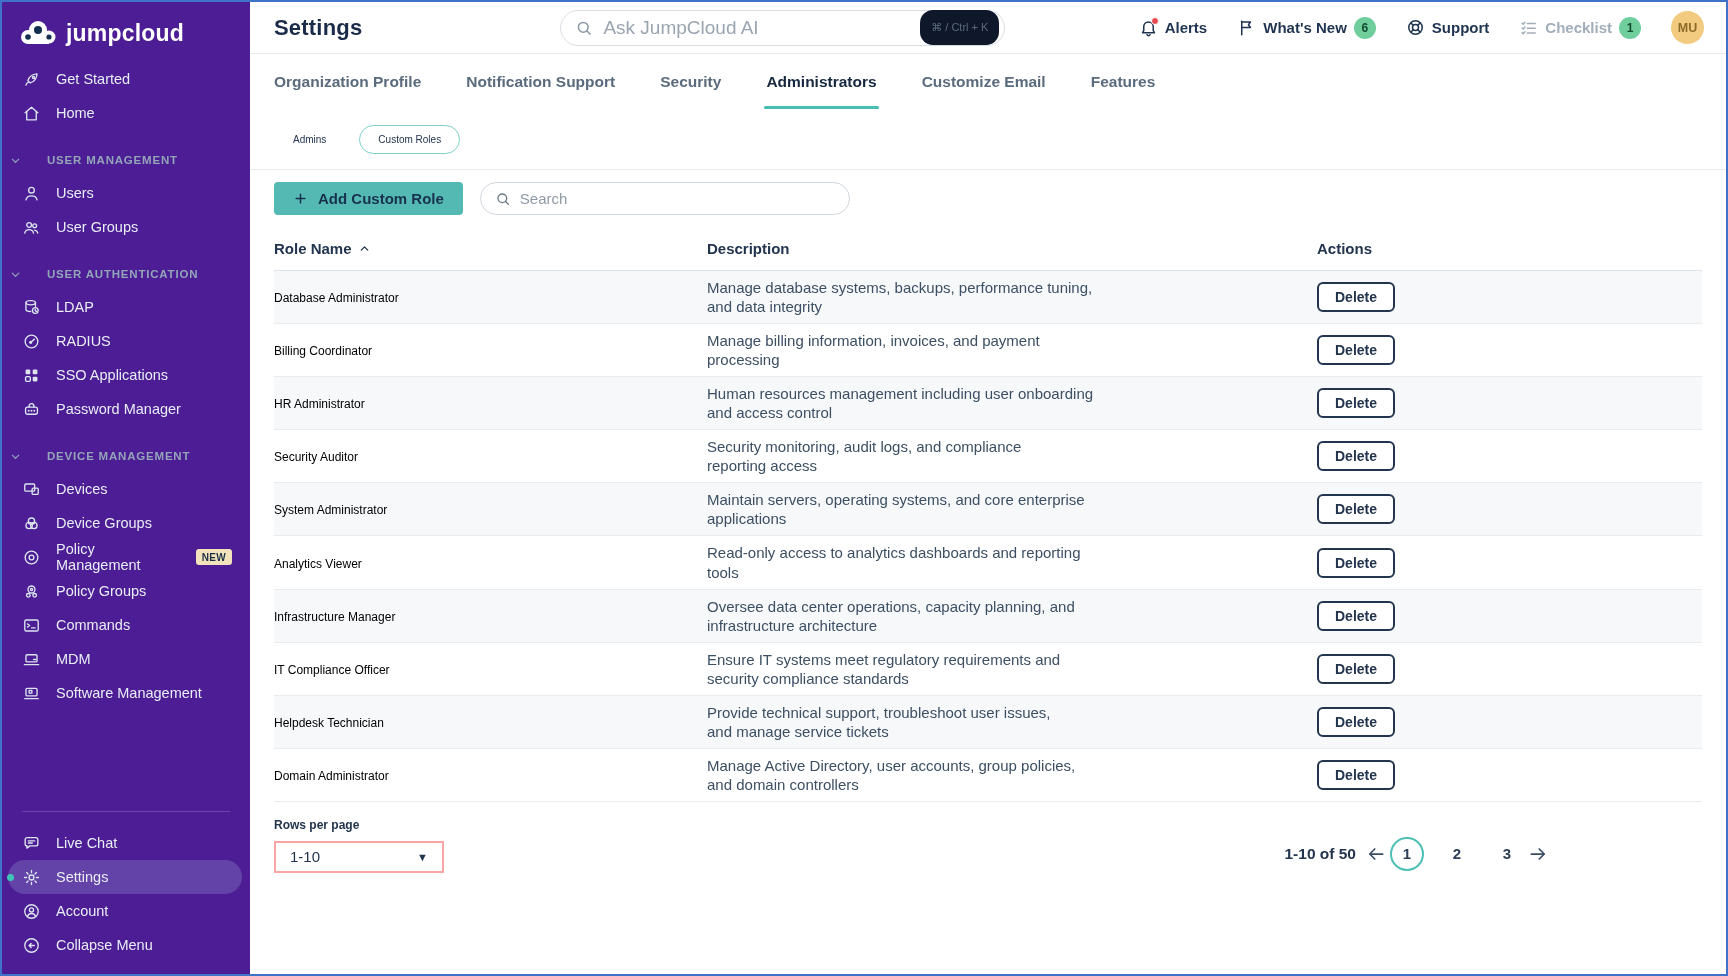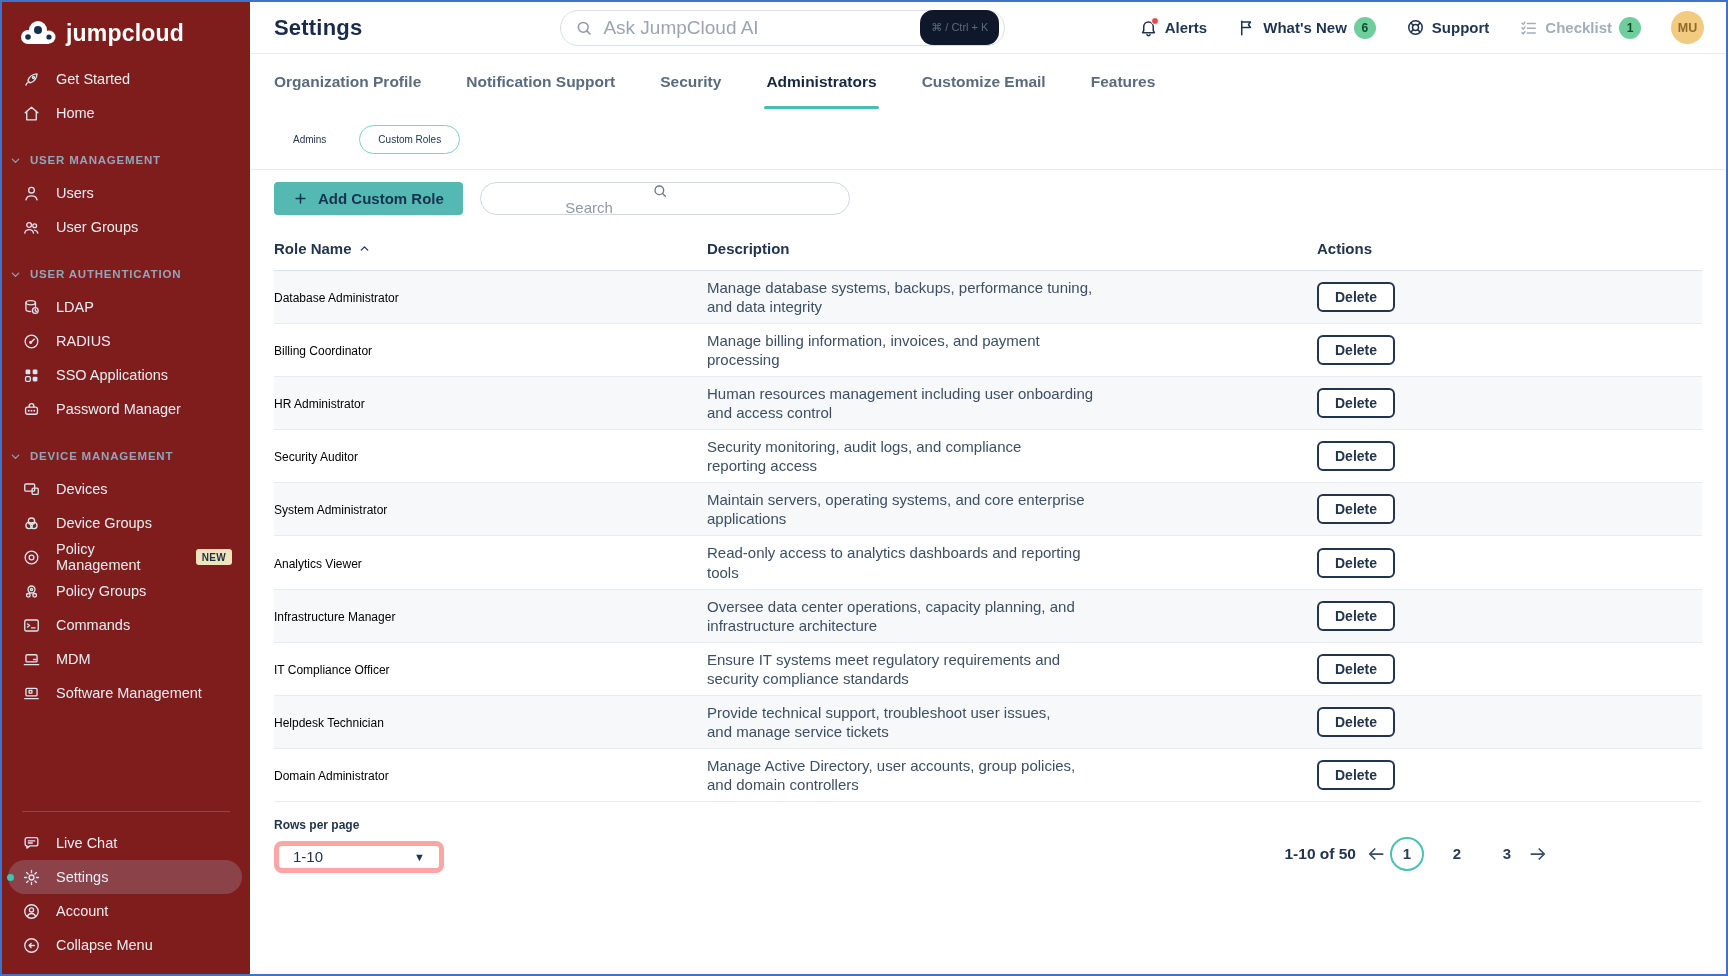--- a/index.html
+++ b/index.html
@@ -1,31 +1,31 @@
 <!DOCTYPE html>
 <html><head>
 <meta charset="utf-8">
 <style>
   * { box-sizing: border-box; margin: 0; padding: 0; }
   html,body { width:1728px; height:976px; overflow:hidden; }
   body { font-family: "Liberation Sans", sans-serif; background:#fff; }
   .app { width:1728px; height:976px; display:flex; border:2px solid #3e73c8; background:#fff; }
 
   
-  .sidebar { width:248px; min-width:248px; background:#7f1d1d; color:#e8edf3; display:flex; flex-direction:column; padding-top:10px; }
+  .sidebar { width:248px; min-width:248px; background:#4c1d95; color:#e8edf3; display:flex; flex-direction:column; padding-top:10px; }
   .logo { display:flex; align-items:center; gap:8px; padding:6px 14px 14px 16px; }
   .logo svg { display:block; }
   .logo-text { color:#fff; font-size:23px; font-weight:700; letter-spacing:.2px; }
   .nav { flex:1; overflow:hidden; }
   .nav-item { position:relative; display:flex; align-items:center; gap:15px; height:34px; margin:0 8px 0 6px; padding:0 10px 0 14px; border-radius:17px; cursor:pointer; font-size:14.5px; color:#e8edf3; }
   .nav-item .nav-icon { width:19px; height:19px; color:#dce5ee; display:flex; align-items:center; }
   .nav-item .nav-icon svg { width:19px; height:19px; }
   .nav-item.active { background:rgba(180,205,230,.22); }
   .active-dot { position:absolute; left:-1px; width:7px; height:7px; border-radius:50%; background:#3fc4b5; }
-  .nav-section { display:flex; align-items:center; gap:9px; padding:0 8px; margin:24px 0 10px 0; color:#93a5b8; font-size:11.5px; font-weight:700; letter-spacing:.8px; cursor:pointer; }
+  .nav-section { display:flex; align-items:center; gap:26px; padding:0 8px; margin:24px 0 10px 0; color:#93a5b8; font-size:11.5px; font-weight:700; letter-spacing:.8px; cursor:pointer; }
   .nav-section svg { width:11px; height:11px; }
   .new-badge { margin-left:auto; background:#f3e3bd; color:#1d3046; font-size:10px; font-weight:700; padding:2.5px 6px; border-radius:3px; letter-spacing:.3px; }
   .side-divider { height:1px; background:rgba(255,255,255,.18); margin:18px 20px 14px 20px; }
   .sidebar-bottom { padding-bottom:12px; }
 
   
   .main { flex:1; display:flex; flex-direction:column; background:#fff; min-width:0; }
 
   .topbar { height:52px; display:flex; align-items:center; padding:0 22px 0 24px; border-bottom:1px solid #e7eaee; }
   .page-title { font-size:22px; font-weight:800; color:#1a2b49; letter-spacing:.2px; }
@@ -50,40 +50,40 @@
   .tab.active::after { content:''; position:absolute; left:-2px; right:-2px; bottom:1px; height:3px; border-radius:2px; background:#47bdb4; }
 
   .subtabs { height:60px; display:flex; align-items:center; gap:14px; padding:0 24px; border-bottom:1px solid #e7eaee; }
   .subtab { font-size:10px; font-weight:500; color:#22344e; padding:8px 18px; cursor:pointer; border-radius:999px; border:1px solid transparent; }
   .subtab.active { border-color:#7ed0c7; }
 
   .content { flex:1; padding:12px 24px 0 24px; display:flex; flex-direction:column; }
   .toolbar { display:flex; align-items:center; gap:17px; margin-bottom:12px; }
   .add-btn { display:flex; align-items:center; gap:10px; height:33px; padding:0 19px; background:#55b9b3; border:none; border-radius:4px; font-family:inherit; font-size:15px; font-weight:700; color:#17314f; cursor:pointer; }
   .add-btn svg { width:15px; height:15px; }
-  .table-search { display:flex; align-items:center; width:370px; height:33px; border:1px solid #cfd6dc; border-radius:17px; padding:0 14px; background:#fff;flex-direction:column; }
+  .table-search { display:flex; align-items:center; width:370px; height:33px; border:1px solid #cfd6dc; border-radius:17px; padding:0 14px; background:#fff; }
   .table-search .s-icon { width:16px; height:16px; color:#6b7988; margin-right:9px; }
   .table-search .s-icon svg { width:16px; height:16px; }
   .table-search input { border:none; outline:none; flex:1; font-family:inherit; font-size:15px; color:#22344e; background:transparent; }
   .table-search input::placeholder { color:#8e9aa7; }
 
   .grid-row { display:grid; grid-template-columns:433px 610px 1fr; align-items:center; }
   .thead { height:44px; border-bottom:1px solid #dde2e8; }
   .th { font-size:15px; font-weight:700; color:#22344e; display:flex; align-items:center; gap:6px; }
   .th svg { width:13px; height:13px; color:#22344e; }
   .th.sortable { cursor:pointer; }
   .trow { min-height:52px; border-bottom:1px solid #e9ecef; }
   .trow:nth-child(odd) { background:#f7f8fa; }
   .role-link { font-size:12px; color:#000000; cursor:pointer; text-decoration:none; }
   .desc { font-size:15px; color:#3c4f63; line-height:1.27; white-space:pre-line; max-width:440px; padding:7px 0; }
   .delete-btn { background:#fff; border:2px solid #22344e; border-radius:6px; color:#22344e; font-family:inherit; font-size:14px; font-weight:700; padding:5px 16px; cursor:pointer; }
 
   .tfooter { display:flex; align-items:flex-end; justify-content:space-between; margin-top:16px; padding-right:150px; }
   .rpp-label { font-size:12px; font-weight:700; color:#22344e; margin-bottom:9px; }
-  .rpp-select { position:relative; width:170px; height:32px; border:5px solid #fca5a5; border-radius:8px; display:flex; align-items:center; padding:0 14px; font-size:15px; color:#22344e; cursor:pointer; background:#fff;text-align:center; }
+  .rpp-select { position:relative; width:170px; height:32px; border:2px solid #fca5a5; border-radius:0; display:flex; align-items:center; padding:0 14px; font-size:15px; color:#22344e; cursor:pointer; background:#fff;text-align:center; }
   .rpp-caret { position:absolute; right:14px; font-size:11px; color:#22344e; }
   .pagination { display:flex; align-items:center; margin-bottom:2px; }
   .range-text { font-size:15.5px; font-weight:600; color:#22344e; margin-right:6px; }
   .pg-arrow { background:none; border:none; cursor:pointer; color:#3a4d63; display:flex; padding:4px; }
   .pg-arrow svg { width:20px; height:20px; }
   .pg-num { width:34px; height:34px; border-radius:50%; display:flex; align-items:center; justify-content:center; font-size:15px; font-weight:600; color:#2c3e54; cursor:pointer; border:2px solid transparent; background:none; font-family:inherit; }
   .pg-num.active { border-color:#4cc0b6; }
 </style>
 </head>
 <body>

